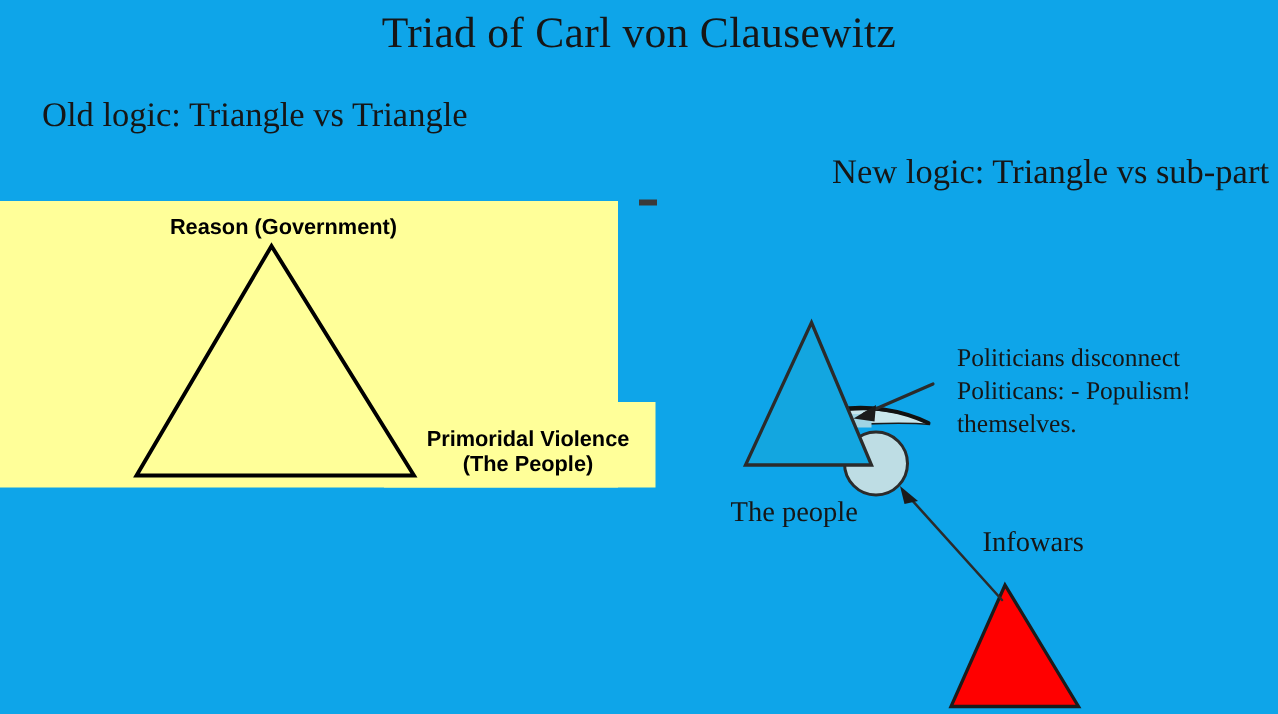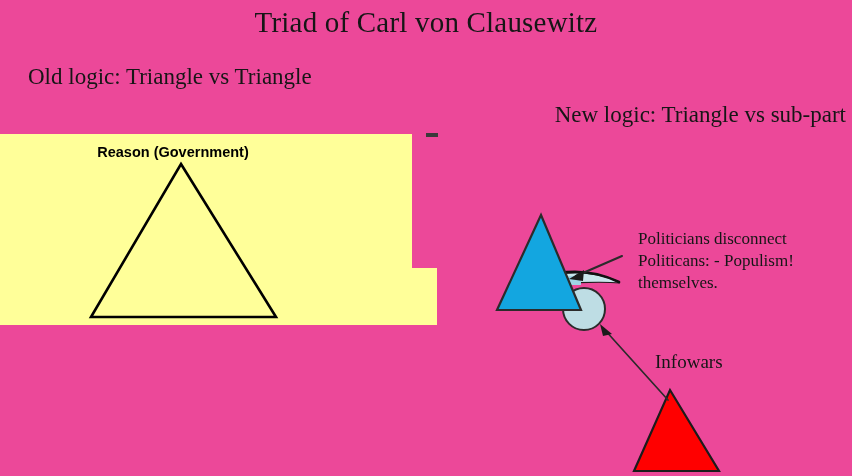--- a/index.html
+++ b/index.html
@@ -14,21 +14,21 @@
     position: relative;
     overflow: hidden;
     font-family: "Liberation Serif", "DejaVu Serif", serif;
     color: #1a1a1a;
   }
   .slide {
     position: absolute;
     left: 0; top: 0;
     width: 852px;
     height: 476px;
-    background: #ec4899;
+    background: #0ea5e9;
   }
   
   #page-title {
     position: absolute;
     left: 0;
     top: 4px;
     width: 852px;
     text-align: center;
     font-family: "Liberation Serif", "DejaVu Serif", serif;
     font-size: 29px;
@@ -94,21 +94,21 @@
   .tri-label {
     position: absolute;
     font-family: "Liberation Sans", "DejaVu Sans", sans-serif;
     font-weight: bold;
     font-size: 14.5px;
     line-height: 17px;
     color: #000000;
     white-space: nowrap;
   }
   #label-reason {
-    left: 80px;
+    left: 96px;
     top: 144px;
     width: 186px;
     text-align: center;
   }
   #label-chance {
     left: 14px;
     top: 285px;
     width: 84px;
     text-align: left;
   }
@@ -185,23 +185,28 @@
     <g>
       <line x1="668" y1="400" x2="604" y2="329" stroke="#2b2b2b" stroke-width="1.7" stroke-linecap="round"></line>
       <polygon points="600,324 612,334 603,336" fill="#1b1b1b"></polygon>
     </g>
 
   </svg>
 
   <div class="tri-label" id="label-reason">Reason (Government)</div>
 
 
+  <div class="tri-label" id="label-violence">
+    <div>Primoridal Violence</div>
+    <div>(The People)</div>
+  </div>
 
   <div id="politicians-note">
     <div>Politicians disconnect</div>
     <div>Politicans: - Populism!</div>
     <div>themselves.</div>
   </div>
 
+  <div id="the-people-label">The people</div>
 
   <div id="infowars-label">Infowars</div>
 
 </div>
 
 </body></html>

